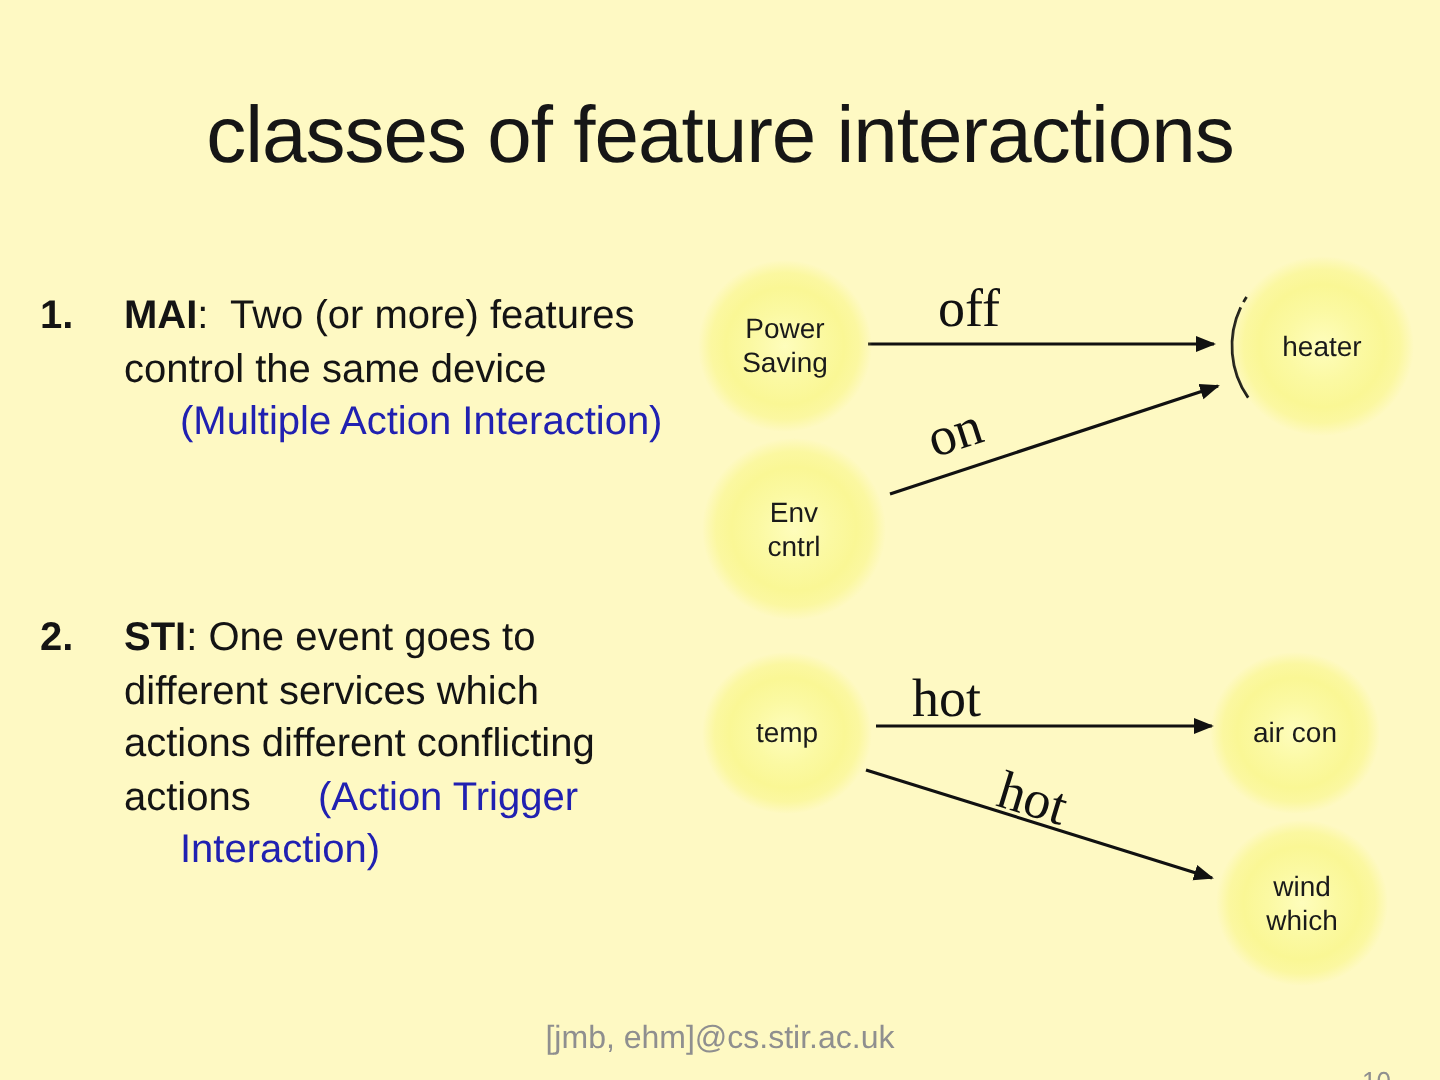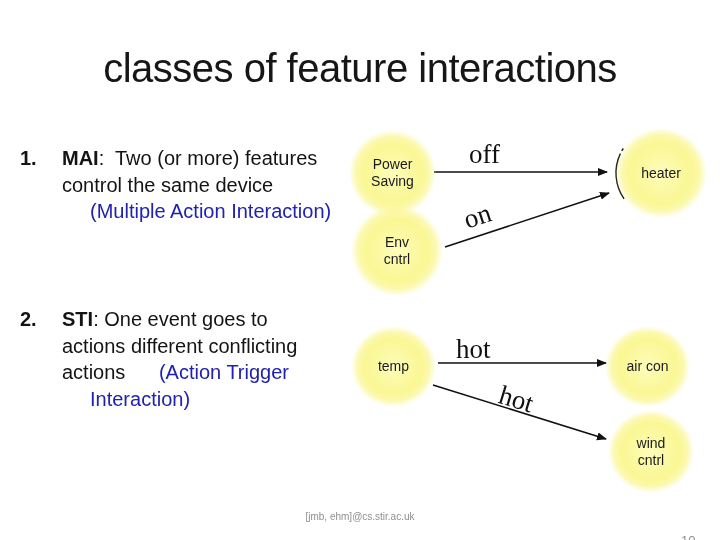--- a/index.html
+++ b/index.html
@@ -1,18 +1,18 @@
 <!DOCTYPE html>
 <html><head>
 <meta charset="utf-8">
 <style>
   html,body{margin:0;padding:0;}
   body{font-family:"Liberation Sans",sans-serif;background:#e8e8e8;}
   .slide{
-    position:relative;width:720px;height:540px;background:#ffffff;
+    position:relative;width:720px;height:540px;background:#fef9c3;
     overflow:hidden;margin:0 auto;
   }
   
   .title{
     position:absolute;top:46px;left:0;right:0;text-align:center;
     font-size:40px;letter-spacing:-0.5px;color:#161616;
   }
   
   .list-item{position:absolute;left:62px;width:305px;color:#141414;
     font-size:20px;line-height:26.5px;}
@@ -28,40 +28,40 @@
     display:flex;align-items:center;justify-content:center;
     background:radial-gradient(closest-side,
       #fefdbc 0%, #fbf9a2 40%, #faf795 68%,
       rgba(250,247,149,0.75) 85%, rgba(250,247,149,0) 100%);
   }
   .node .nlabel{
     font-size:14px;line-height:17px;color:#1a1a1a;text-align:center;
     white-space:pre-line;
   }
   #node-power  {left:349px;top:130px;width:87px;height:86px;}
-  #node-env    {left:351px;top:205px;width:92px;height:91px;align-items:center;}
+  #node-env    {left:351px;top:219px;width:92px;height:91px;align-items:center;}
   #node-heater {left:615px;top:128px;width:92px;height:90px;}
   #node-temp   {left:351px;top:326px;width:85px;height:81px;}
   #node-aircon {left:605px;top:326px;width:85px;height:81px;}
   #node-wind   {left:608px;top:410px;width:86px;height:83px;}
   
   .edge-label{
     position:absolute;font-family:"Liberation Serif",serif;
     font-size:27px;color:#111;line-height:1;
   }
   #lbl-off {left:469px;top:141px;}
   #lbl-on  {left:464px;top:203px;transform:rotate(-18deg);}
   #lbl-hot1{left:456px;top:336px;}
   #lbl-hot2{left:499px;top:386px;transform:rotate(17deg);}
   
   .edges{position:absolute;left:0;top:0;width:720px;height:540px;pointer-events:none;}
   
   .footer-credit{
     position:absolute;left:0;right:0;top:511px;text-align:center;
-    font-size:10px;color:#8f8f8f;
+    font-size:16px;color:#8f8f8f;
   }
   .page-number{
     position:absolute;left:658px;top:533px;font-size:13px;color:#8f8f8f;margin-left:23px;
   }
 </style>
 </head>
 <body>
 
 <div class="slide">
 
@@ -70,20 +70,21 @@
   <div class="list-item" id="item1">
     <span class="num">1.</span>
     <span class="ln"><span class="term">MAI</span><span>:  Two (or more) features</span></span>
     <span class="ln">control the same device</span>
     <span class="ln blue">(Multiple Action Interaction)</span>
   </div>
 
   <div class="list-item" id="item2">
     <span class="num">2.</span>
     <span class="ln"><span class="term">STI</span><span>: One event goes to</span></span>
+    <span class="ln">different services which</span>
     <span class="ln">actions different conflicting</span>
     <span class="ln"><span>actions </span><span class="blue">(Action Trigger</span></span>
     <span class="ln blue">Interaction)</span>
   </div>
 
   <svg class="edges" viewBox="0 0 720 540">
     <defs>
       <marker id="ah" markerUnits="userSpaceOnUse" markerWidth="11" markerHeight="9" refX="9" refY="4.5" orient="auto">
         <path d="M0,0.5 L10,4.5 L0,8.5 z" fill="#111"></path>
       </marker>
@@ -109,21 +110,21 @@
     <div class="nlabel">temp</div>
   </div>
   <div class="node" id="node-heater">
     <div class="nlabel">heater</div>
   </div>
   <div class="node" id="node-aircon">
     <div class="nlabel">air con</div>
   </div>
   <div class="node" id="node-wind">
     <div class="nlabel">wind
-cntrl</div>
+which</div>
   </div>
 
   <div class="edge-label" id="lbl-off">off</div>
   <div class="edge-label" id="lbl-on">on</div>
   <div class="edge-label" id="lbl-hot1">hot</div>
   <div class="edge-label" id="lbl-hot2">hot</div>
 
   <div class="footer-credit">[jmb, ehm]@cs.stir.ac.uk</div>
   <div class="page-number">10</div>
 

